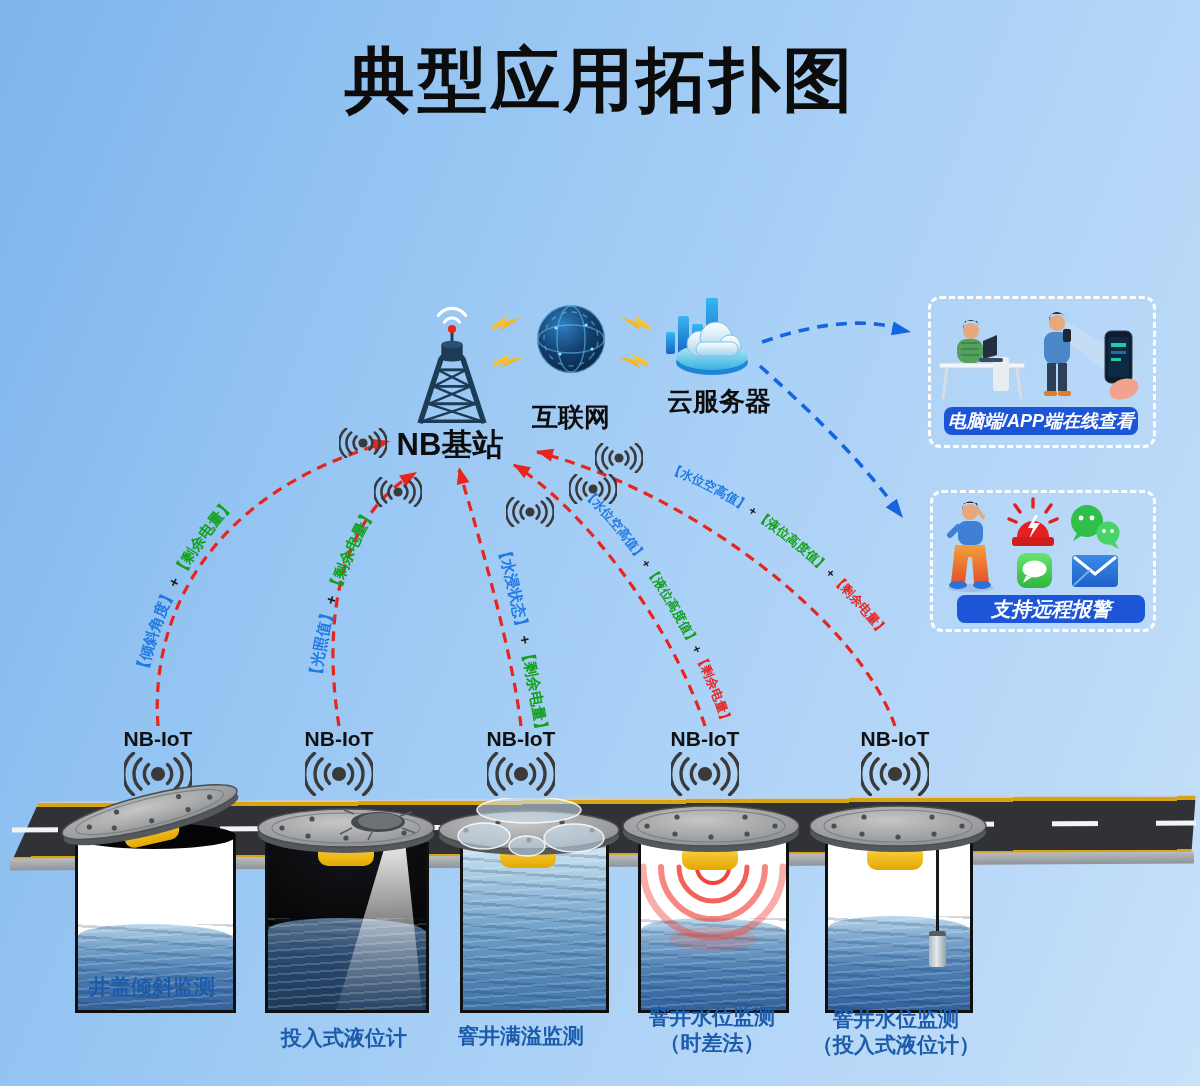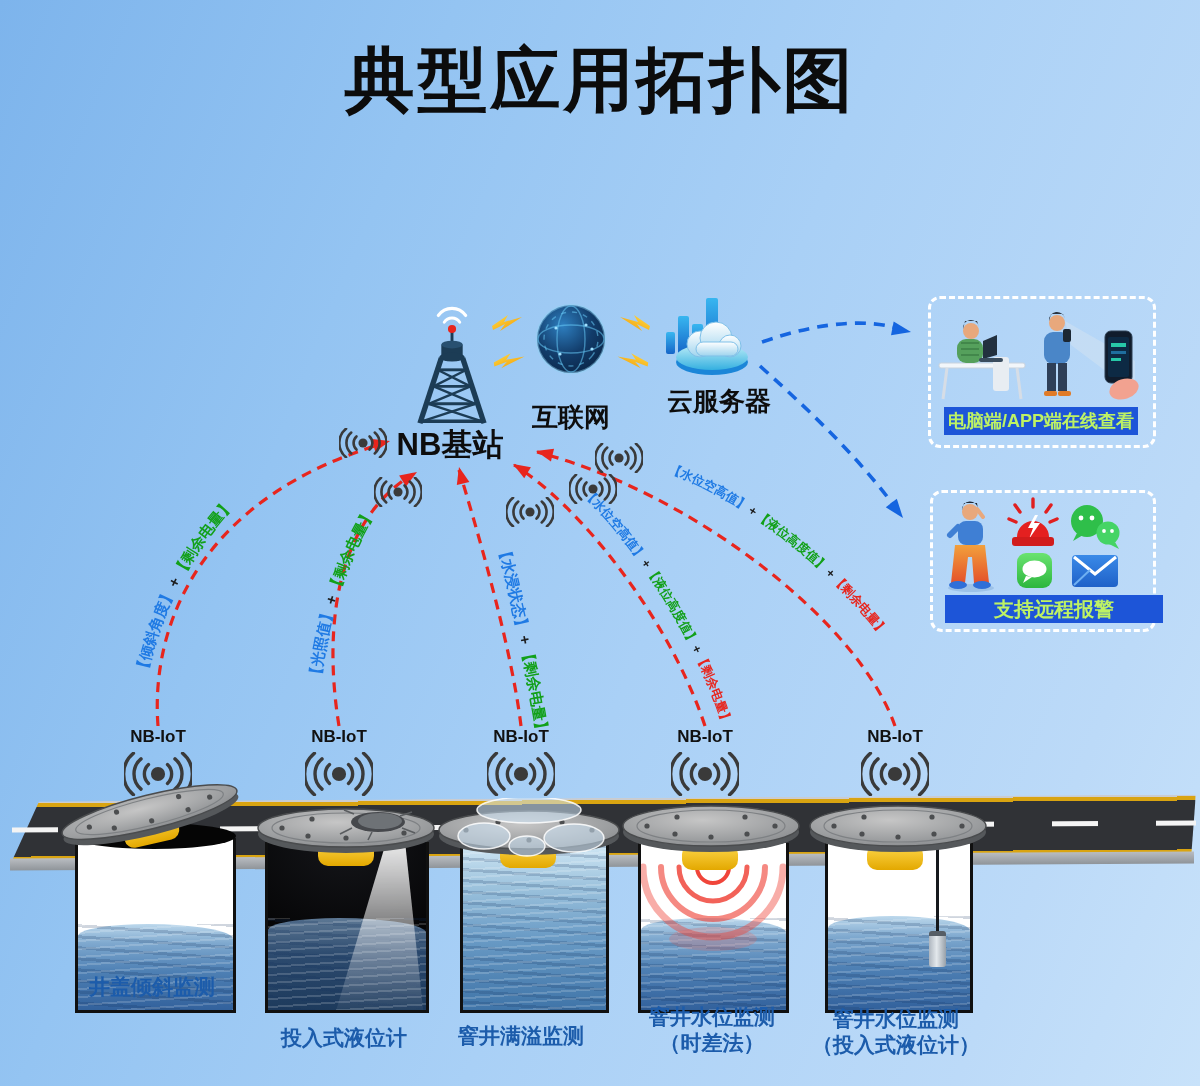--- a/index.html
+++ b/index.html
@@ -16,24 +16,24 @@
   .blue-arc{fill:none;stroke:#1565e0;stroke-width:3.6;stroke-dasharray:11 8;}
   .red-head{fill:#e8251d;}
   .blue-head{fill:#1565e0;}
   .arc-label{font-family:"Liberation Sans",sans-serif;font-size:15px;font-weight:bold;}
   .arc-label.small{font-size:12.5px;}
   .t-blue{fill:#1f7ae4;} .t-green{fill:#12a019;} .t-red{fill:#e8251d;} .t-plus{fill:#1c1c1c;}
   
   .node-label{font-weight:bold;color:#0d0d0d;text-align:center;}
   
   .panel{border:3px dashed #ffffff;border-radius:12px;}
-  .banner{background:#1d55d8;border-radius:0;color:#bef264;font-weight:bold;font-size:18px;
-    display:flex;align-items:center;justify-content:center;white-space:nowrap;}
-  
-  .radio-label{font-weight:bold;font-size:17px;color:#111;text-align:center;}
+  .banner{background:#1d55d8;border-radius:8px;color:#ffffff;font-weight:bold;font-size:18px;
+    display:flex;align-items:center;justify-content:center;white-space:nowrap;font-style:italic;}
+  
+  .radio-label{font-weight:bold;font-size:21px;color:#111;text-align:center;}
   
   #road{left:12px;top:798px;width:1184px;height:59px;transform:rotate(-0.35deg);
     background:linear-gradient(180deg,#caccd0 0 2px,#d9a411 2px 6px,#303236 6px calc(100% - 4px),#d9a411 calc(100% - 4px) 100%);
     clip-path:polygon(2.3% 0,100% 0,99.6% 100%,0 100%);}
   #road-dash{left:12px;top:824px;width:1184px;height:5px;transform:rotate(-0.35deg);
     background:repeating-linear-gradient(90deg,#f4f4f4 0 46px,rgba(0,0,0,0) 46px 104px);}
   #curb{left:10px;top:855px;width:1184px;height:12px;transform:rotate(-0.35deg);
     background:linear-gradient(180deg,#b9bdc2,#8f9499);}
   
   .shaft{position:absolute;border:3px solid #101010;border-top:none;background:#ffffff;overflow:hidden;}
@@ -309,21 +309,21 @@
       <polygon points="174,45 178,52 168,47" fill="#45d465"></polygon>
       <circle cx="163" cy="34" r="1.9" fill="#fff"></circle>
         <circle cx="171" cy="34" r="1.9" fill="#fff"></circle>
       <rect x="76" y="56" width="35" height="35" rx="9" fill="url(#smsG)"></rect>
       <ellipse cx="93.5" cy="72" rx="12" ry="8.5" fill="#fff"></ellipse>
       <polygon points="85,79 82,86 91,80" fill="#fff"></polygon>
       <rect x="131" y="58" width="46" height="32" rx="4" fill="url(#mailG)"></rect>
       <polyline points="133,60 154,77 175,60" fill="none" stroke="#ffffff" stroke-width="3"></polyline>
       <polyline points="133,88 149,73 M175,88 159,73" fill="none" stroke="#6fb0f2" stroke-width="2"></polyline>
     </svg>
-    <div class="abs banner" style="left:12px;top:102px;width:218px;height:28px;font-size:20px">支持远程报警</div>
+    <div class="abs banner" style="left:24px;top:102px;width:188px;height:28px;font-size:20px">支持远程报警</div>
   </div>
 
   <div class="abs radio-label" style="left:108px;top:727px;width:100px">NB-IoT</div>
   <div class="abs radio-label" style="left:289px;top:727px;width:100px">NB-IoT</div>
   <div class="abs radio-label" style="left:471px;top:727px;width:100px">NB-IoT</div>
   <div class="abs radio-label" style="left:655px;top:727px;width:100px">NB-IoT</div>
   <div class="abs radio-label" style="left:845px;top:727px;width:100px">NB-IoT</div>
 
   <svg class="abs" style="left:124px;top:752px" width="68" height="44" viewBox="0 0 72 46">
       <g stroke="#3a3a3a" stroke-width="3.6" fill="none" stroke-linecap="round">

